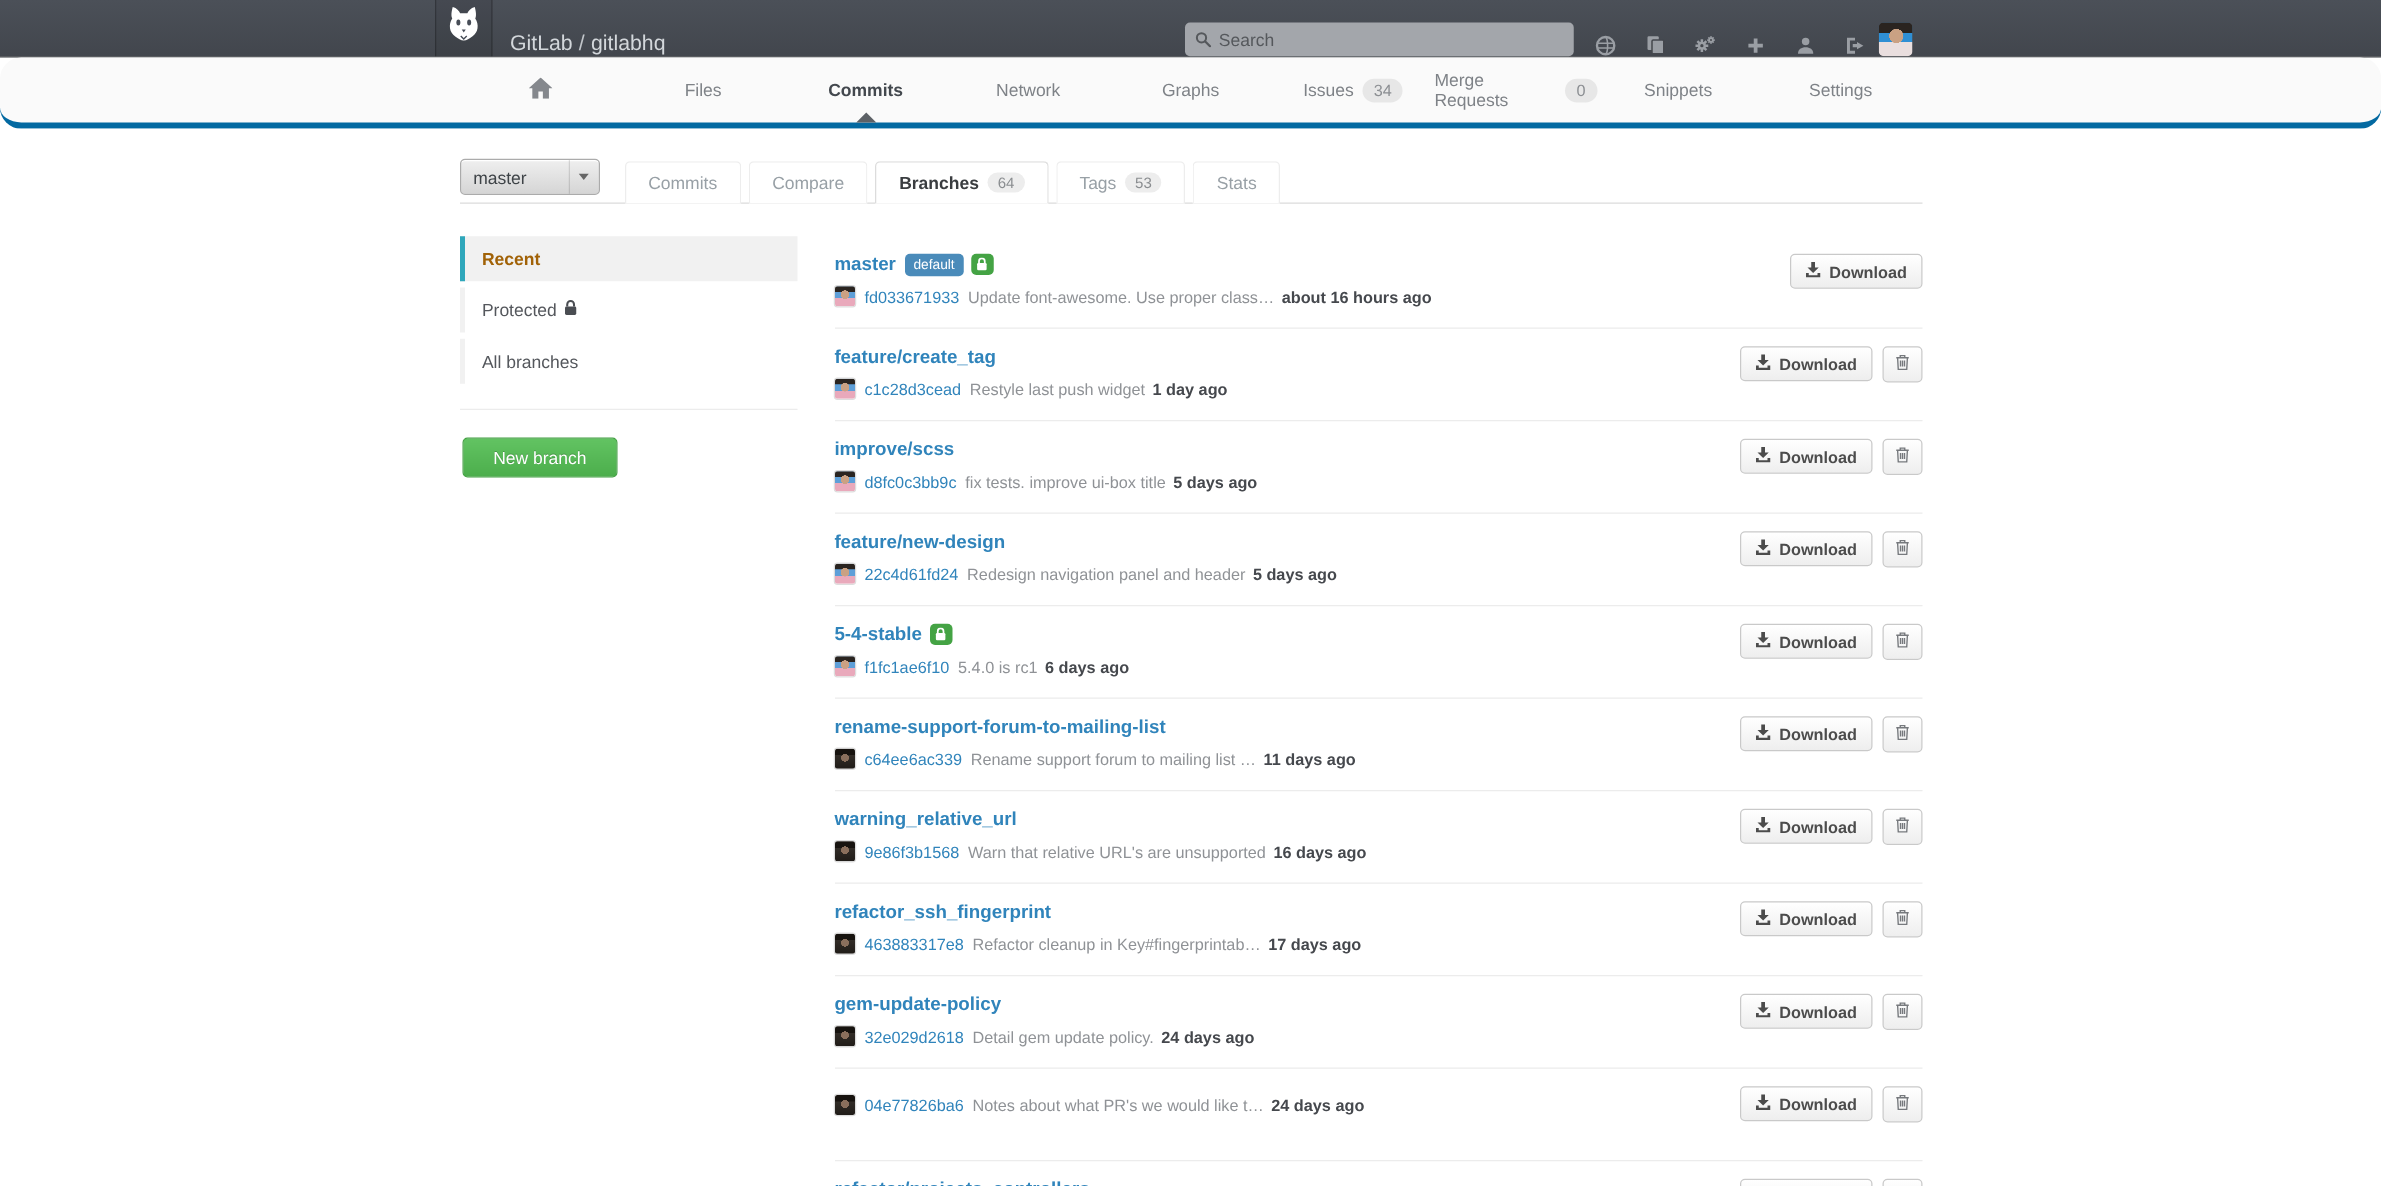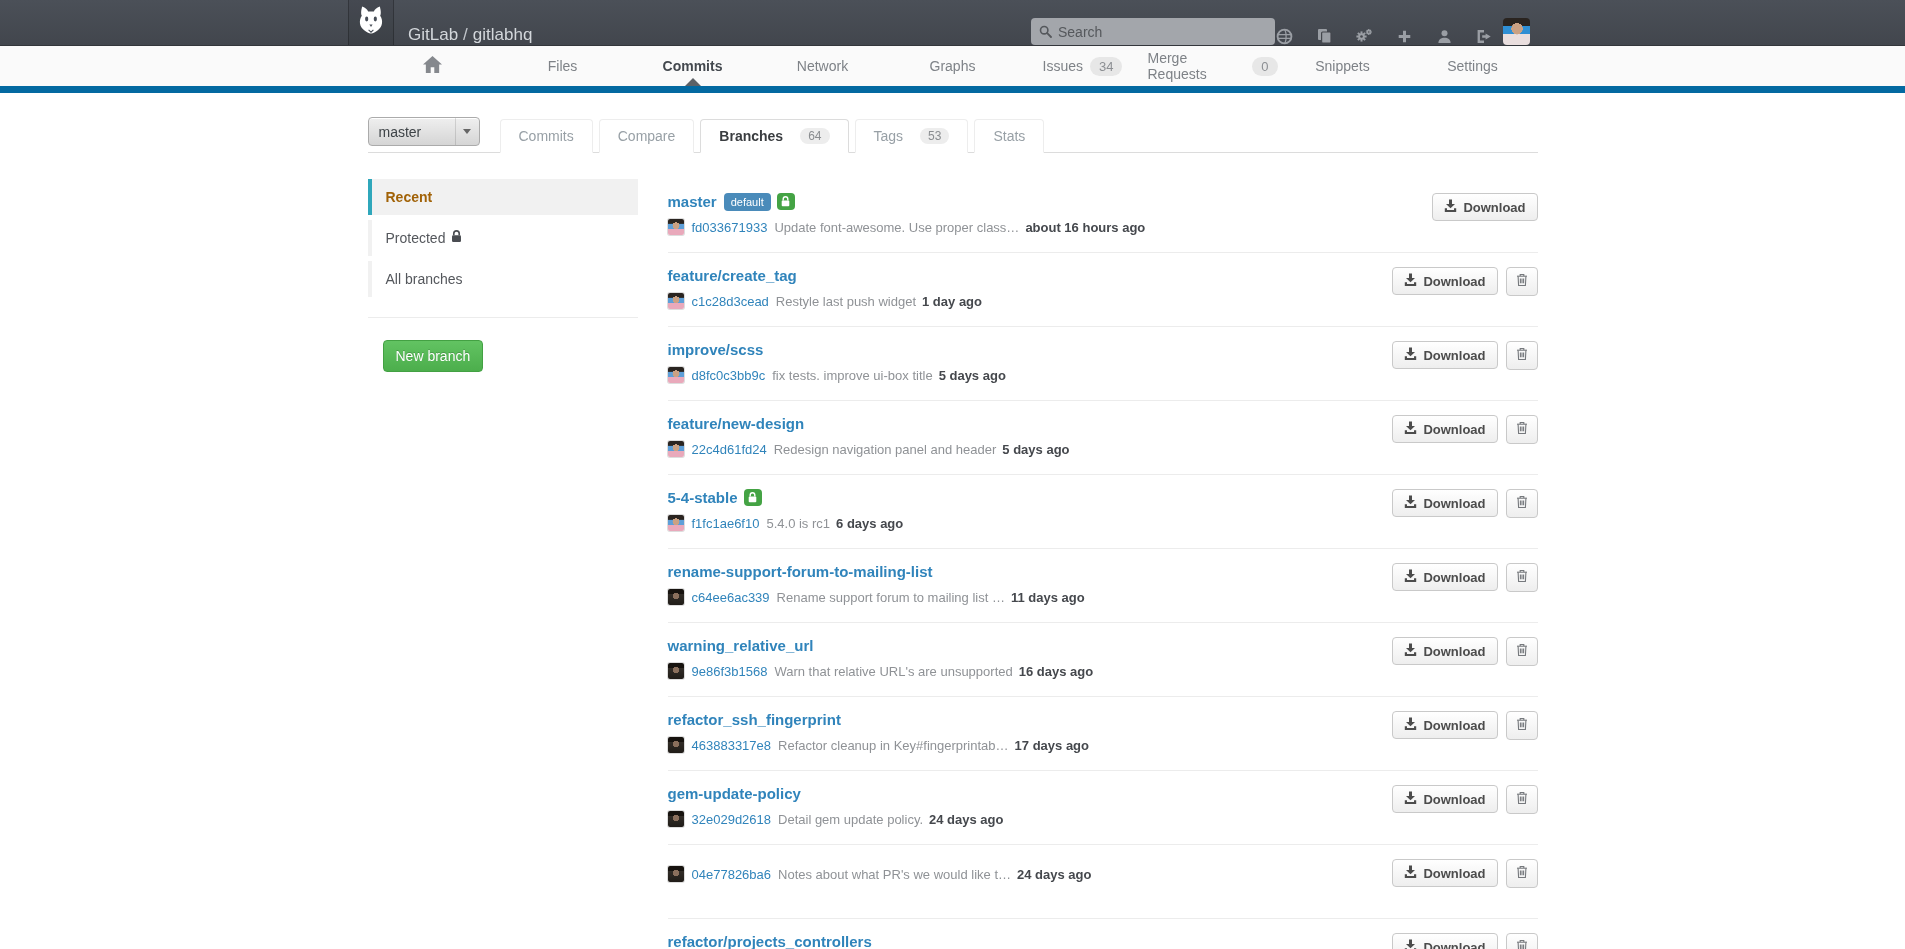--- a/index.html
+++ b/index.html
@@ -12,37 +12,37 @@
   .navbar { height:46px; background:linear-gradient(180deg,#4b5058,#42464d);
             border-bottom:1px solid #33363b; }
   .navbar-inner { height:100%; display:flex; align-items:flex-end;
                   padding:0 375px 0 348px; }
   .logo-box { width:46px; height:100%; display:flex; align-items:center; justify-content:center;
               border-left:1px solid rgba(0,0,0,.25); border-right:1px solid rgba(0,0,0,.25);
               background:rgba(0,0,0,.08); }
   .navbar-title { margin-left:14px; font-size:17px; color:#d3d7db; white-space:nowrap; }
   .navbar-title .sep { margin:0 5px; color:#c2c6cb; }
   .flex-spacer { flex:1; }
-  .search-box { position:relative; width:244px; height:27px; background:#a3a6ab;
-                border-radius:4px; }
+  .search-box { position:relative; width:311px; height:27px; background:#a3a6ab;
+                border-radius:4px; margin-right:16px; }
   .search-box svg { position:absolute; left:8px; top:7px; }
   .search-box input { width:100%; height:100%; background:transparent; border:none; outline:none;
                       padding:0 8px 0 27px; font-size:14px; color:#3f4246;
                       font-family:"Liberation Sans", sans-serif; }
   .search-box input::placeholder { color:#55585c; opacity:1; }
   .navbar-icons { display:flex; align-items:center; column-gap:22px; margin-right:10px; }
   .nav-icon-btn { display:flex; align-items:center; justify-content:center; width:18px; height:18px; }
   .avatar-lg { width:27px; height:27px; border-radius:4px; flex:0 0 auto;
                background:
                  radial-gradient(circle at 52% 40%, #caa183 0 26%, rgba(0,0,0,0) 27%),
                  linear-gradient(180deg,#2a2420 0 30%, rgba(0,0,0,0) 31%),
                  linear-gradient(180deg,#2f8fd4 58%, #e9dede 58%); }
 
   
-  .project-nav { height:47px; background:#fafafa; border-bottom:7px solid #0369a1; }
+  .project-nav { height:57px; background:#fafafa; border-bottom:5px solid #0369a1;border-radius:17px; }
   .project-nav-inner { width:1170px; height:100%; margin:0 auto; display:flex; }
   .nav-item { flex:1; display:flex; align-items:center; justify-content:center;
               font-size:14px; color:#7e8287; position:relative; }
   .nav-item.active { color:#43484e; font-weight:bold; }
   .nav-arrow { position:absolute; bottom:0; left:50%; margin-left:-8px; width:0; height:0;
                border-left:8px solid transparent; border-right:8px solid transparent;
                border-bottom:8px solid #5d6166; }
   .nav-badge { margin-left:7px; background:#e7e7e7; border-radius:10px; padding:2px 9px;
                font-size:13px; color:#8c8f93; font-weight:normal; }
 
@@ -56,32 +56,32 @@
   .ref-select .ref-label { flex:1; padding-left:10px; }
   .ref-caret-box { width:24px; height:100%; display:flex; align-items:center; justify-content:center;
                    border-left:1px solid rgba(0,0,0,.12); }
   .caret-down { width:0; height:0; border-left:4px solid transparent;
                 border-right:4px solid transparent; border-top:5px solid #666; }
   .tabs { display:flex; }
   .tab { display:flex; align-items:center; padding:8px 18px; margin-right:6px; font-size:14px;
          color:#98a0a6; border:1px solid #ededed; border-bottom-color:transparent;
          border-radius:4px 4px 0 0; margin-bottom:-1px; background:#fff; }
   .tab.active { color:#3a3d40; font-weight:bold; border-color:#dcdcdc; border-bottom-color:#fff; }
-  .tab-badge { margin-left:17px; background:#ededed; border-radius:10px; padding:1px 8px;
+  .tab-badge { margin-left:7px; background:#ededed; border-radius:10px; padding:1px 8px;
                font-size:12px; color:#8a8d90; font-weight:normal; }
 
   
   .content { display:flex; margin-top:26px; }
   .sidebar { width:270px; flex:0 0 auto; }
   .side-item { display:flex; align-items:center; padding:10px 14px; margin-bottom:5px;
                border-left:4px solid #f1f1f1; font-size:14px; color:#54575c; }
   .side-item.active { background:#f1f1f1; border-left-color:#2fa7bb; color:#a16207; font-weight:bold; }
   .side-item svg { margin-left:6px; }
   .side-divider { border-top:1px solid #ececec; margin:20px 0 22px; }
-  .new-branch-btn { display:inline-block; margin-left:15px; padding:7px 12px; font-size:14px; color:#fff;
+  .new-branch-btn { display:inline-block; margin-left:2px; padding:7px 24px; font-size:14px; color:#fff;
                     background:linear-gradient(180deg,#62c362,#4cae4c); border:1px solid #43a143;
                     border-radius:4px; text-shadow:0 -1px 0 rgba(0,0,0,.2);
                     font-family:"Liberation Sans", sans-serif; }
 
   .branch-list { flex:1; margin-left:30px; }
   .branch-row { display:flex; justify-content:space-between; padding:13px 0 17px;
                 border-bottom:1px solid #ececec; min-height:74px; }
   .branch-title { display:flex; align-items:center; height:19px; }
   .branch-name { font-size:15px; font-weight:bold; color:#3084bb; }
   .badge-default { margin-left:7px; background:#4a8bba; color:#fff; font-size:11px;

